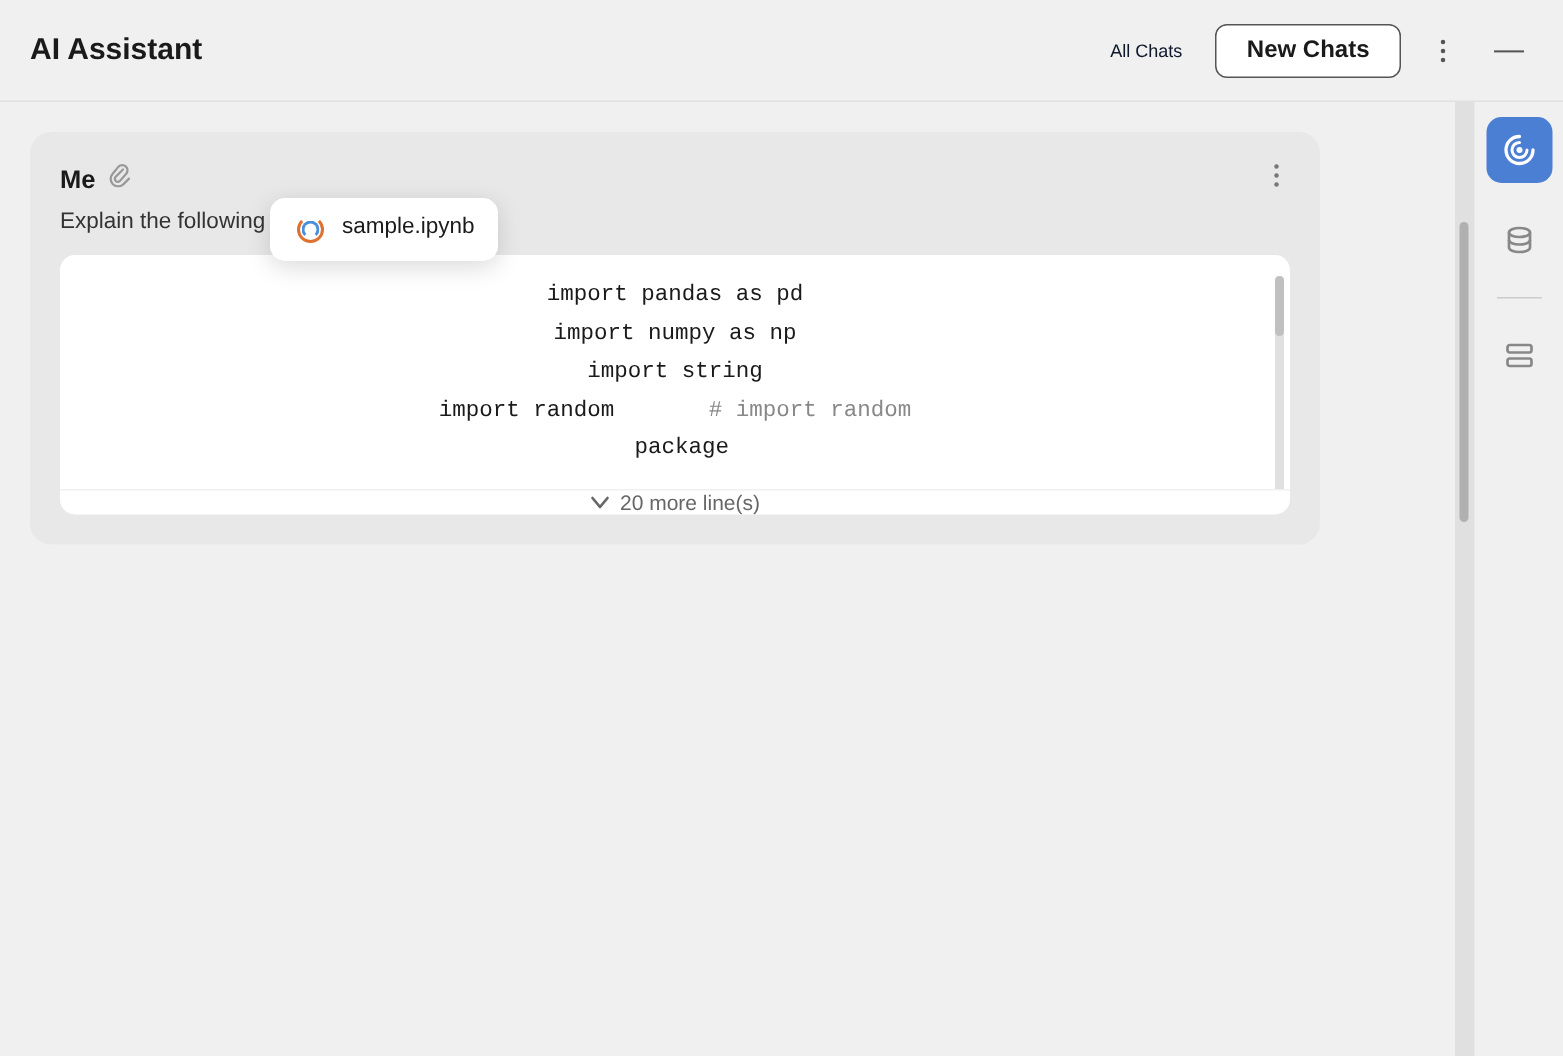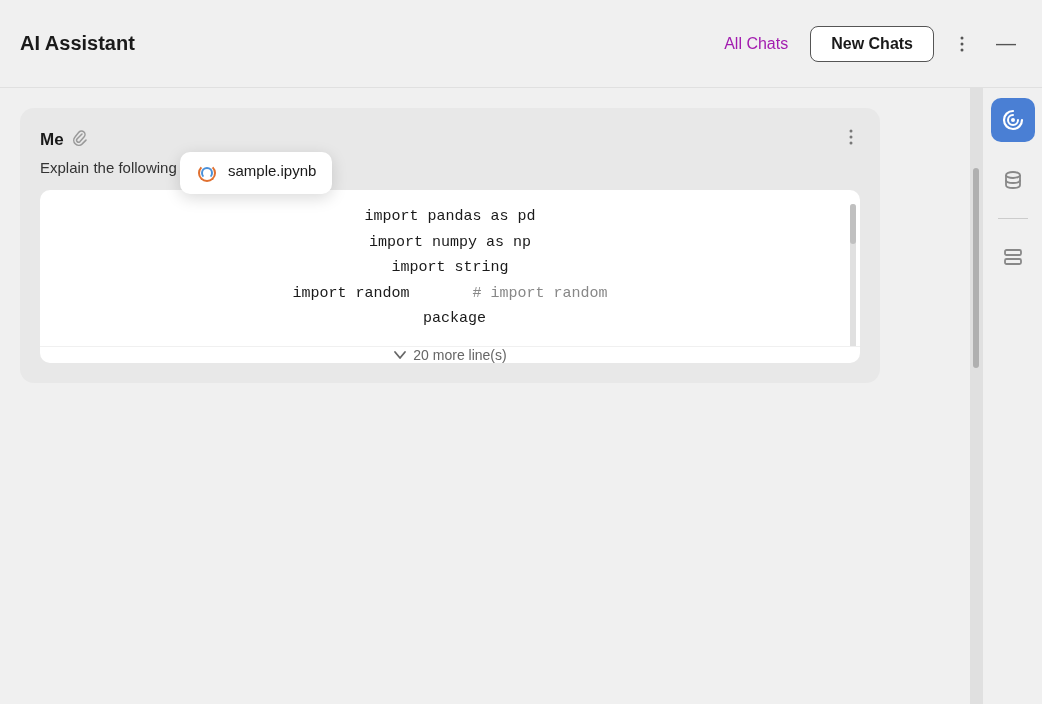--- a/index.html
+++ b/index.html
@@ -18,43 +18,43 @@
       display: flex;
       flex-direction: column;
       background: #f0f0f0;
     }
 
     
     .header {
       display: flex;
       align-items: center;
       padding: 0 20px;
-      height: 88px;
+      height: 68px;
       background: #f0f0f0;
       border-bottom: 1px solid #e0e0e0;
     }
 
     .header-title {
       font-size: 20px;
       font-weight: 700;
       color: #1a1a1a;
       margin-right: auto;
     }
 
     .header-actions {
       display: flex;
       align-items: center;
       gap: 12px;
     }
 
     .all-chats-btn {
       background: none;
       border: none;
-      color: #a21caf;
-      font-size: 16px;
+      color: #0f172a;
+      font-size: 12px;
       cursor: pointer;
       padding: 6px 10px;
     }
 
     .new-chat-btn {
       background: #ffffff;
       border: 1.5px solid #555;
       border-radius: 8px;
       color: #1a1a1a;
       font-size: 16px;

